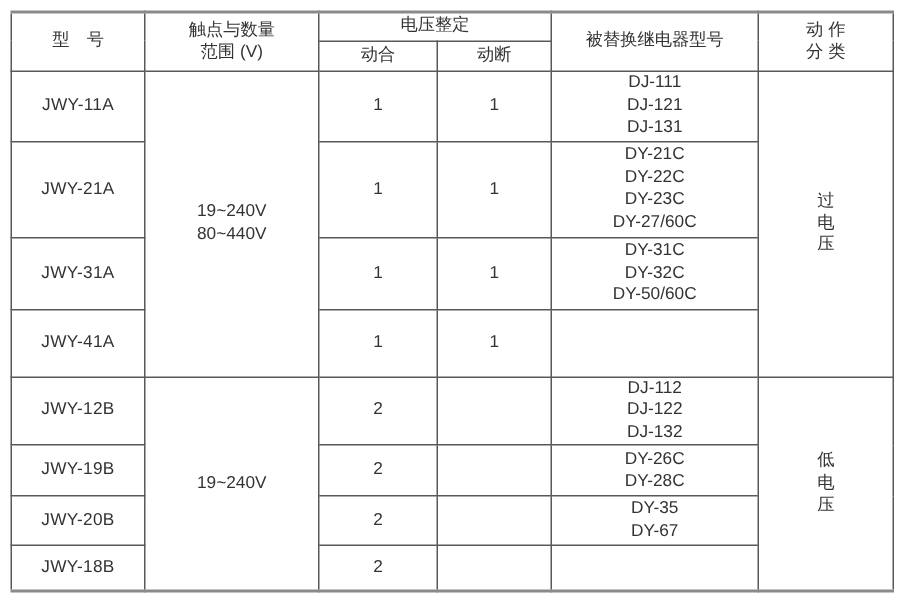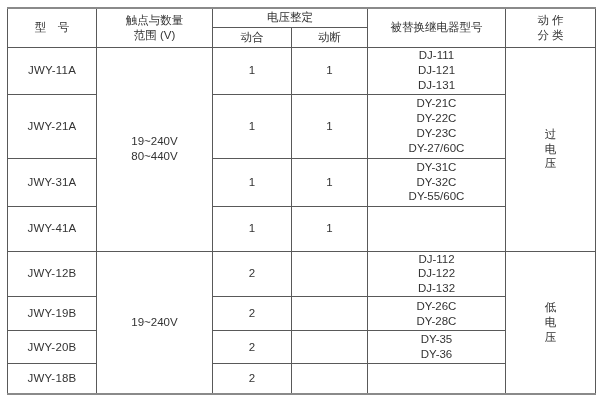--- a/index.html
+++ b/index.html
@@ -101,21 +101,21 @@
 DY-22C
 DY-23C
 DY-27/60C</td>
     </tr>
     <tr style="height:48px">
       <td class="model">JWY-31A</td>
       <td class="num">1</td>
       <td class="num">1</td>
       <td class="list">DY-31C
 DY-32C
-DY-55/60C</td>
+DY-50/60C</td>
     </tr>
     <tr style="height:45px">
       <td class="model">JWY-41A</td>
       <td class="num">1</td>
       <td class="num">1</td>
       <td class="list"></td>
     </tr>
 
     <tr style="height:43px">
       <td class="model">JWY-12B</td>
@@ -134,21 +134,21 @@
       <td class="num">2</td>
       <td class="num"></td>
       <td class="list">DY-26C
 DY-28C</td>
     </tr>
     <tr style="height:33px">
       <td class="model">JWY-20B</td>
       <td class="num">2</td>
       <td class="num"></td>
       <td class="list">DY-35
-DY-36</td>
+DY-67</td>
     </tr>
     <tr style="height:30px">
       <td class="model">JWY-18B</td>
       <td class="num">2</td>
       <td class="num"></td>
       <td class="list"></td>
     </tr>
   </tbody>
     </table>
 </div>

